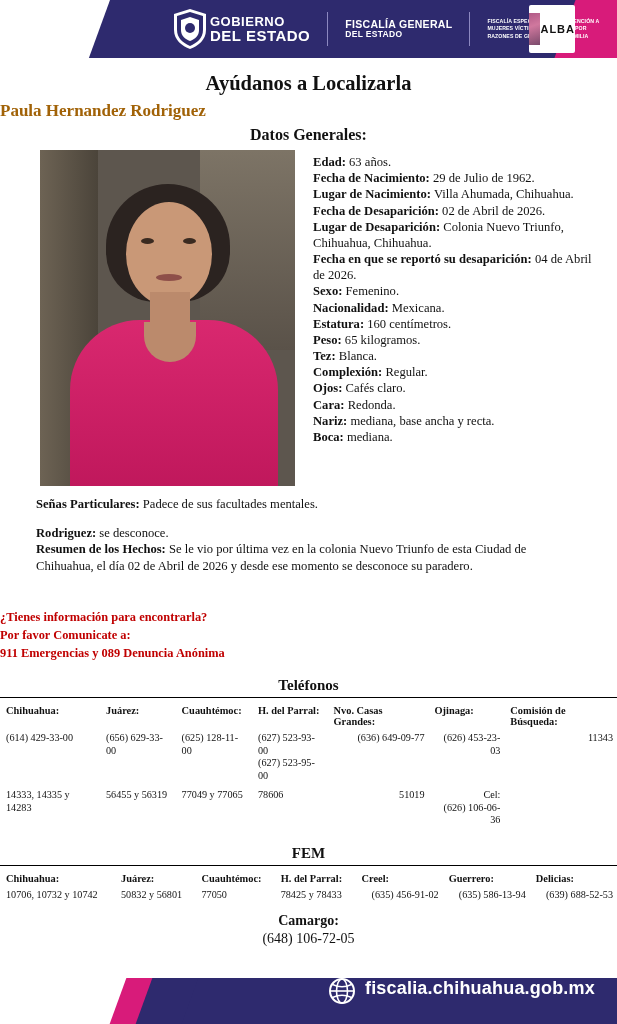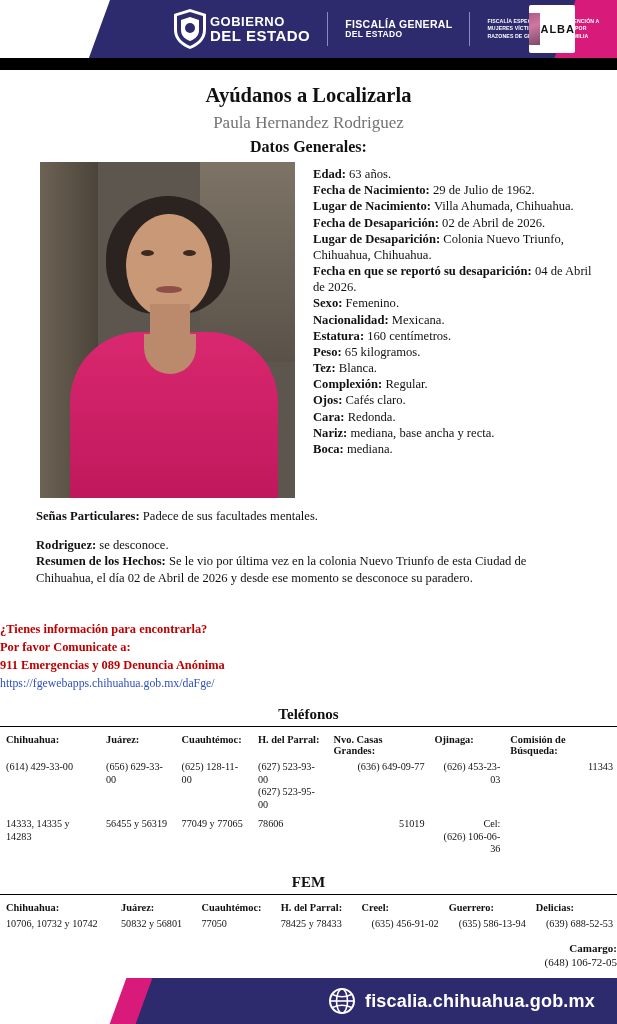--- a/index.html
+++ b/index.html
@@ -11,21 +11,21 @@
     font-family: "Liberation Serif", serif;
     color: #111;
     position: relative;
     overflow: hidden;
   }
 
   
   .header {
     position: relative;
     width: 617px;
-    height: 70px;
+    height: 58px;
     background: #000000;
     overflow: hidden;
   }
   .hdr-bar {
     position: absolute;
     top: 0; left: 0;
     width: 617px; height: 58px;
     background: #2e2a6e;
   }
   .hdr-left-white {
@@ -119,24 +119,24 @@
   }
 
   
   .title {
     text-align: center;
     font-size: 20.5px;
     font-weight: bold;
     margin-top: 14px;
   }
   .person-name {
-    text-align: center;
+    text-align: left;
     font-size: 17px;
-    font-weight: normal;
-    color: #737373;
+    font-weight: bold;
+    color: #a16207;
     margin-top: 6px;
   }
   .datos-generales {
     text-align: center;
     font-size: 16px;
     font-weight: bold;
     margin-top: 5px;
   }
 
   
@@ -270,22 +270,22 @@
     vertical-align: top;
     font-size: 10.4px;
   }
   table.phones td {
     padding: 2px 4px 4px 6px;
     vertical-align: top;
     line-height: 1.25;
   }
   td.ctr, th.ctr { text-align: right; }
   .camargo {
-    text-align: right;
-    font-size: 11px;
+    text-align: center;
+    font-size: 14px;
     line-height: 1.3;
     margin-top: 6px;
   }
   .camargo b { font-weight: bold; }
 
   
   .footer {
     position: absolute;
     bottom: 0; left: 0;
     width: 617px; height: 46px;
@@ -310,21 +310,20 @@
     left: 118px; top: 0;
     width: 26px; height: 46px;
     background: #d81b7a;
     transform: skewX(-20deg);
   }
   .ft-content {
     position: absolute;
     right: 22px; top: 0;
     height: 46px;
     display: flex;
-    align-items: center;
     gap: 10px;
   }
   .globe { width: 26px; height: 26px; }
   .ft-url {
     color: #ffffff;
     font-family: "Liberation Sans", sans-serif;
     font-weight: bold;
     font-size: 18px;
     letter-spacing: .2px;
   }
@@ -418,21 +417,20 @@
   <div>
     <b>Resumen de los Hechos:</b>
     <span>Se le vio por última vez en la colonia Nuevo Triunfo de esta Ciudad de Chihuahua, el día 02 de Abril de 2026 y desde ese momento se desconoce su paradero.</span>
   </div>
 </div>
 
 <div class="contact">
   <div class="q">¿Tienes información para encontrarla?</div>
   <div class="p">Por favor Comunicate a:</div>
   <div class="tel">911 Emergencias y 089 Denuncia Anónima</div>
-  <div class="url">https://fgewebapps.chihuahua.gob.mx/daFge/</div>
 </div>
 
 <div class="sect-title">Teléfonos</div>
 <hr class="rule">
 <table class="phones">
   <tbody>
       <tr>
     <th>Chihuahua:</th>
     <th>Juárez:</th>
     <th>Cuauhtémoc:</th>

